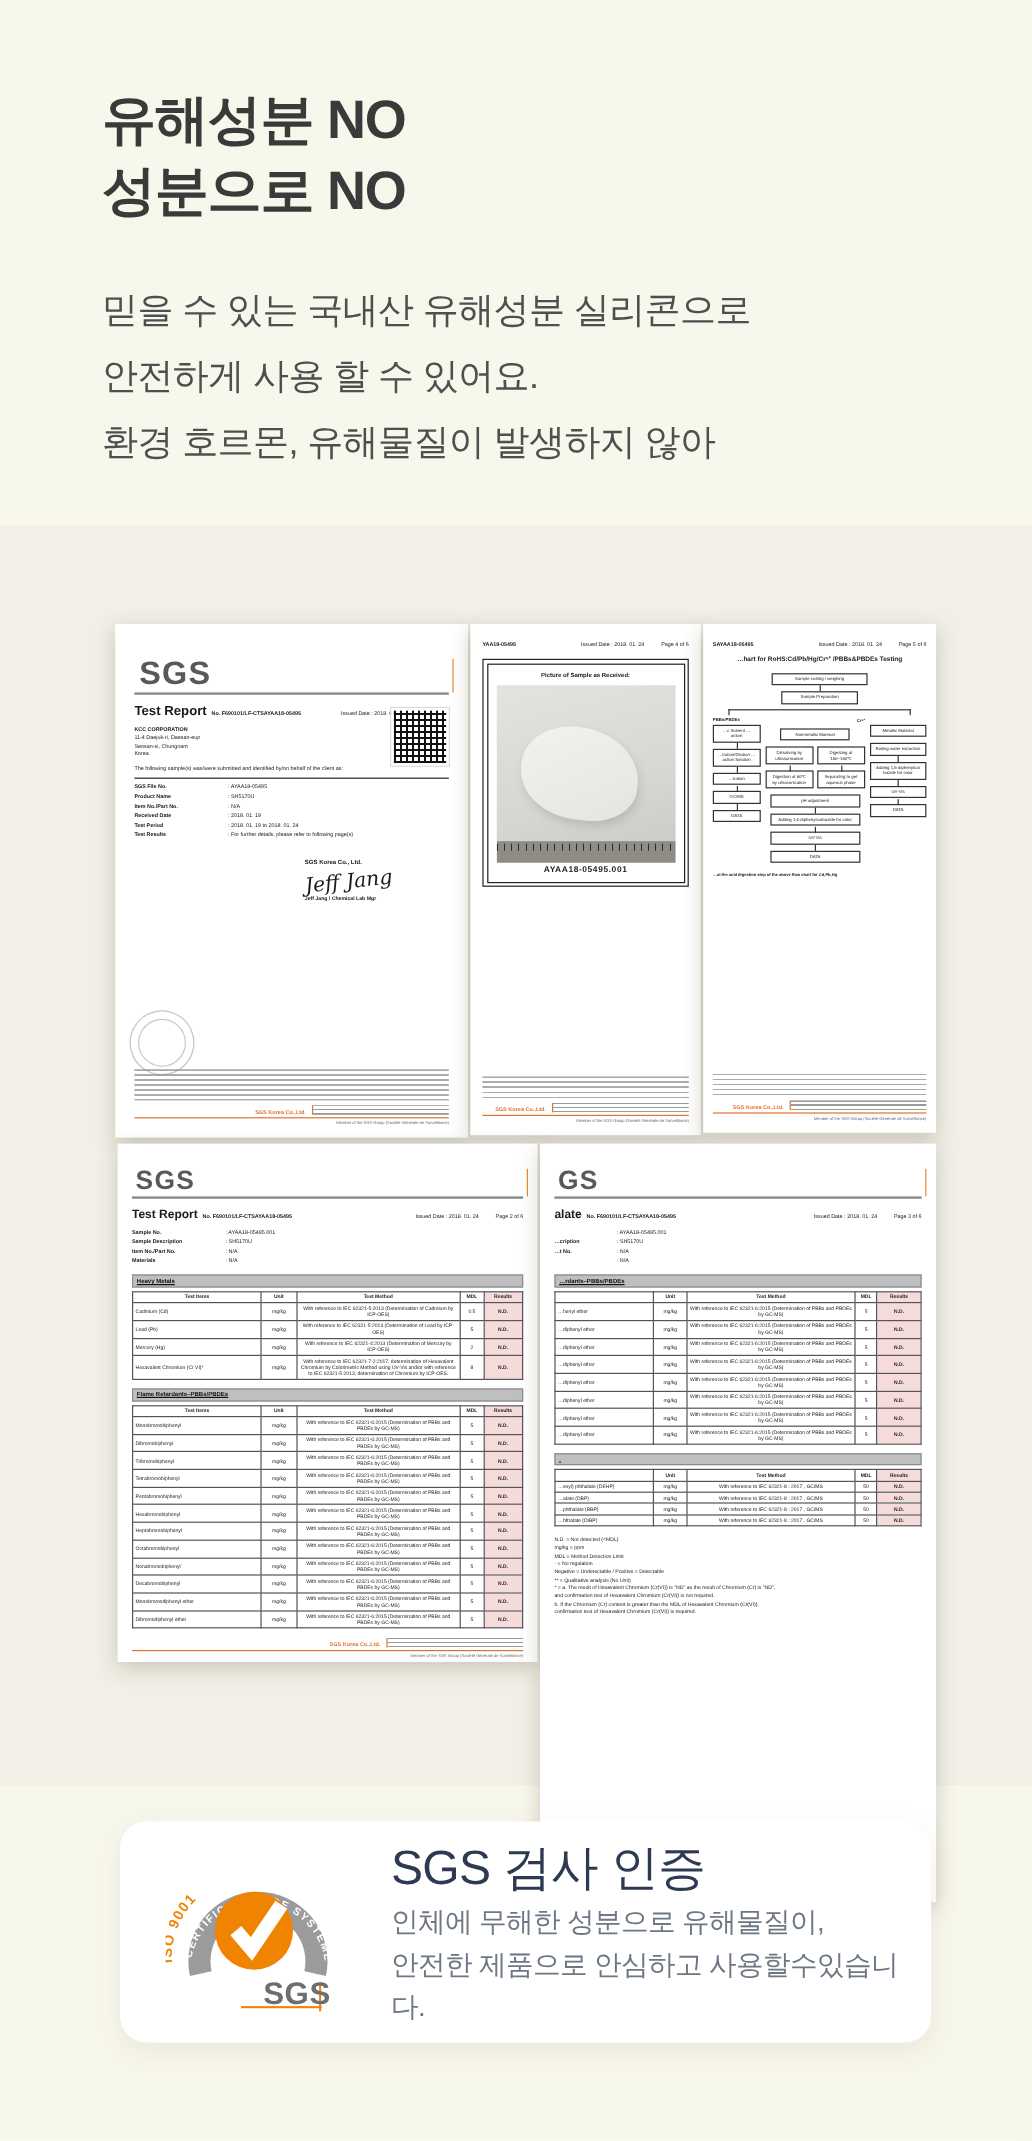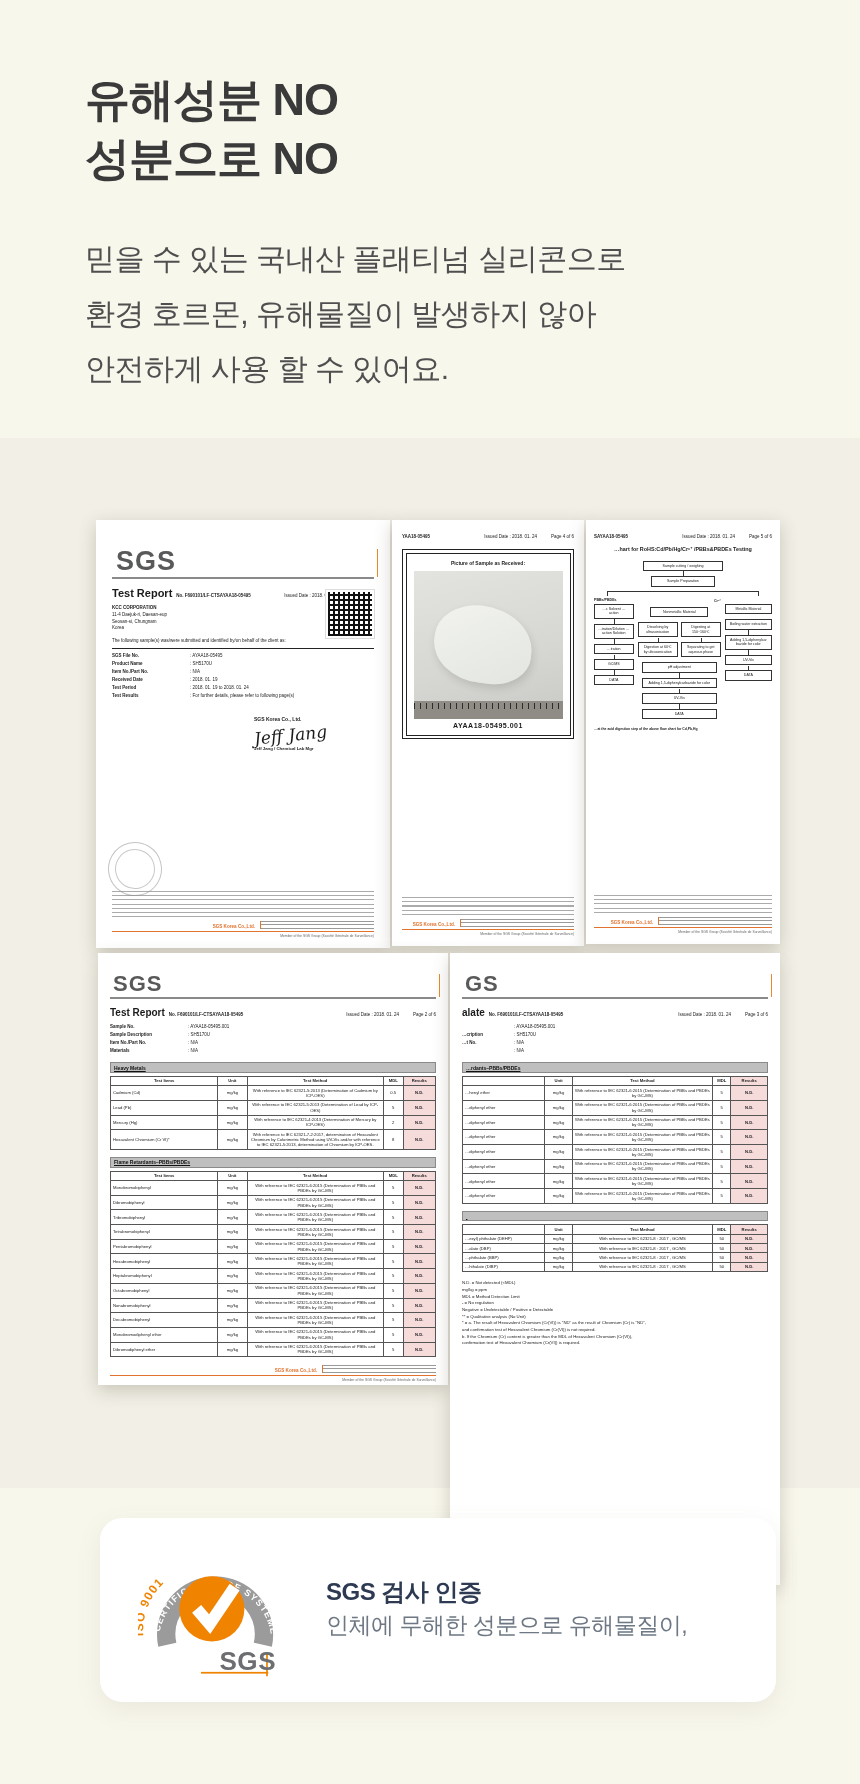--- a/index.html
+++ b/index.html
@@ -104,38 +104,38 @@
   table.rpt td.nm{text-align:left;}
   .res{background:#F6DBDB;font-weight:bold;}
   th.res{background:#F6DBDB;}
   .notes{font-size:4.3px;line-height:1.55;margin-top:8px;}
 
   
   .cert-card{position:absolute;left:100px;top:1518px;width:676px;height:184px;background:#ffffff;
              border-radius:22px;box-shadow:0 8px 24px rgba(120,110,80,.10);
              display:flex;align-items:center;padding:0 0 0 38px;box-sizing:border-box;}
   .cert-text{margin-left:36px;}
-  .cert-title{font-size:24px;font-weight:700;color:#2d3a52;letter-spacing:-0.5px;}
+  .cert-title{font-size:40px;font-weight:400;color:#2d3a52;letter-spacing:-0.5px;}
   .cert-line{font-size:23px;color:#6e7884;line-height:1.55;letter-spacing:-0.5px;}
   .cert-line:first-of-type{margin-top:10px;}
 </style>
 </head>
 <body>
 
 <div class="canvas">
 
   <div class="intro">
     <h1>
       <span>유해성분 NO</span><br>
       <span>성분으로 NO</span>
     </h1>
     <div class="body-copy">
-      <div>믿을 수 있는 국내산 플래티넘 실리콘으로</div>
+      <div>믿을 수 있는 국내산 유해성분 실리콘으로</div>
+      <div>안전하게 사용 할 수 있어요.</div>
       <div>환경 호르몬, 유해물질이 발생하지 않아</div>
-      <div>안전하게 사용 할 수 있어요.</div>
     </div>
   </div>
 
   <div class="docs-bg"></div>
 
   <div class="docs-row docs-top">
 
     <div class="page page-a">
       <span class="sgs-logo logo-lg">SGS</span>
       <div class="rpt-head">
@@ -748,16 +748,17 @@
       </text>
       <circle cx="68" cy="66" r="30" fill="#F08300"></circle>
       <path d="M 54 66 L 66 80 L 89 46" fill="none" stroke="#ffffff" stroke-width="11"></path>
       <rect x="58" y="124" width="62" height="1.6" fill="#F08300"></rect>
       <rect x="118" y="106" width="1.6" height="22" fill="#F08300"></rect>
       <text x="75" y="122" font-size="24" font-weight="bold" fill="#6d6e71" letter-spacing="0.5" font-family="Liberation Sans, sans-serif">SGS</text>
     </svg>
     <div class="cert-text">
       <div class="cert-title">SGS 검사 인증</div>
       <div class="cert-line">인체에 무해한 성분으로 유해물질이,</div>
+      <div class="cert-line">안전한 제품으로 안심하고 사용할수있습니다.</div>
     </div>
   </div>
 
 </div>
 
 </body></html>

